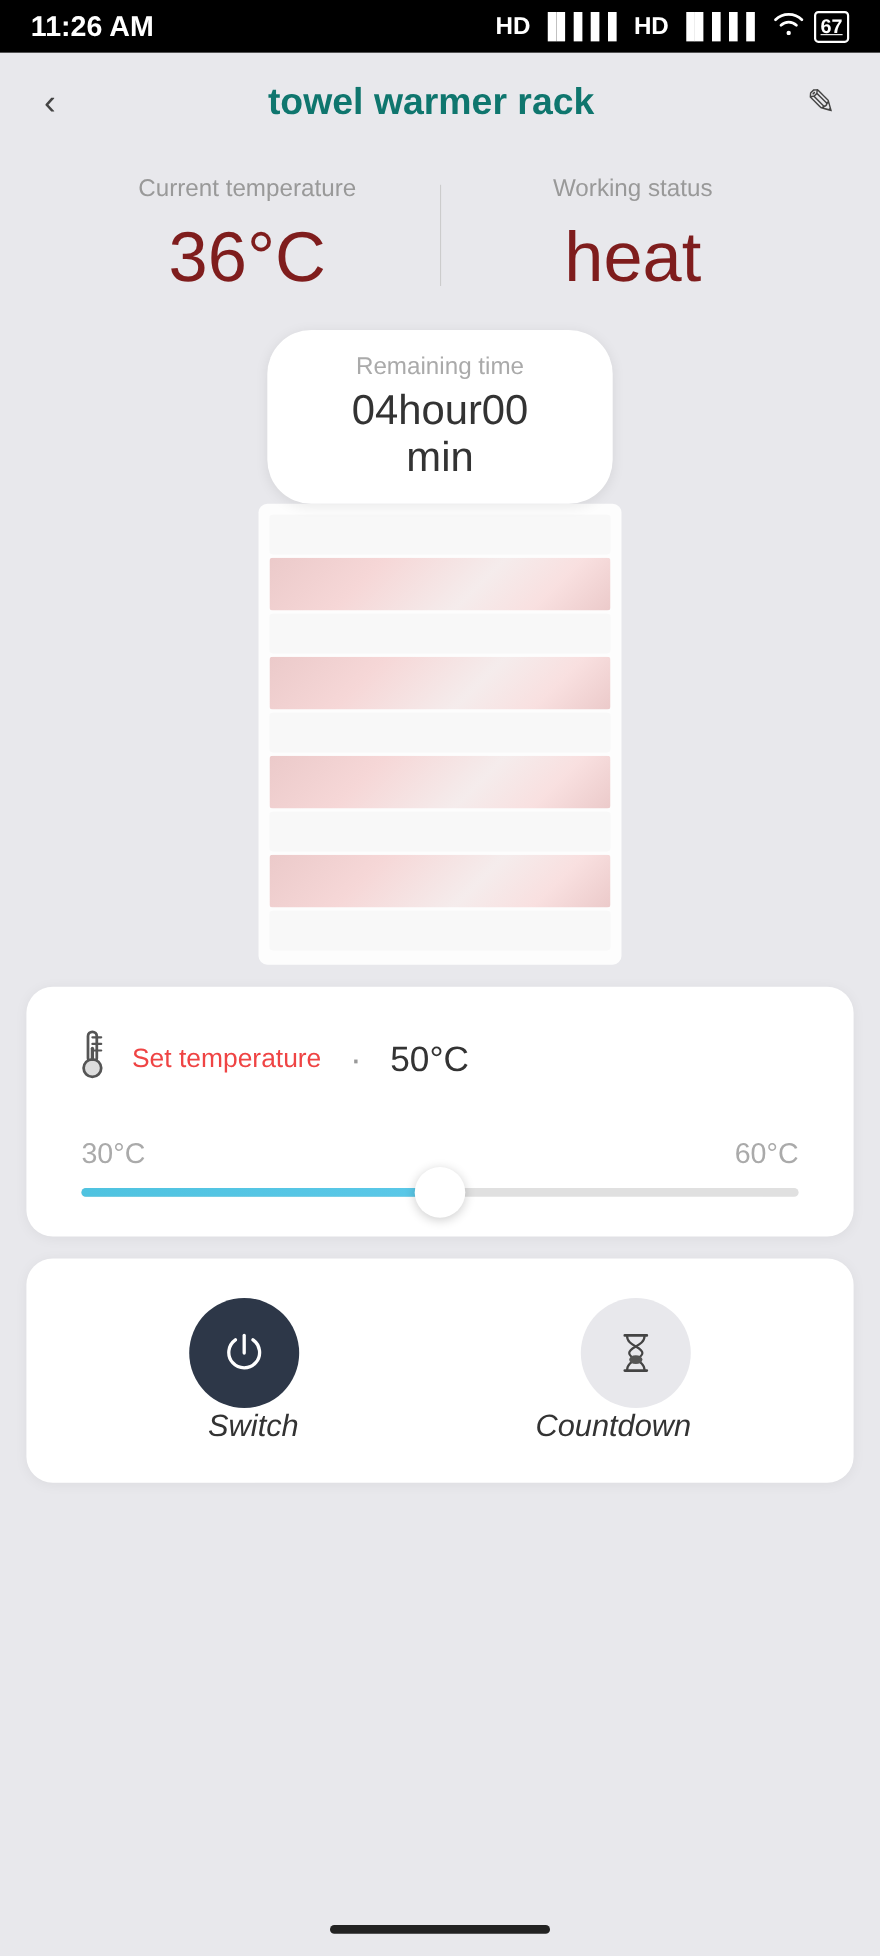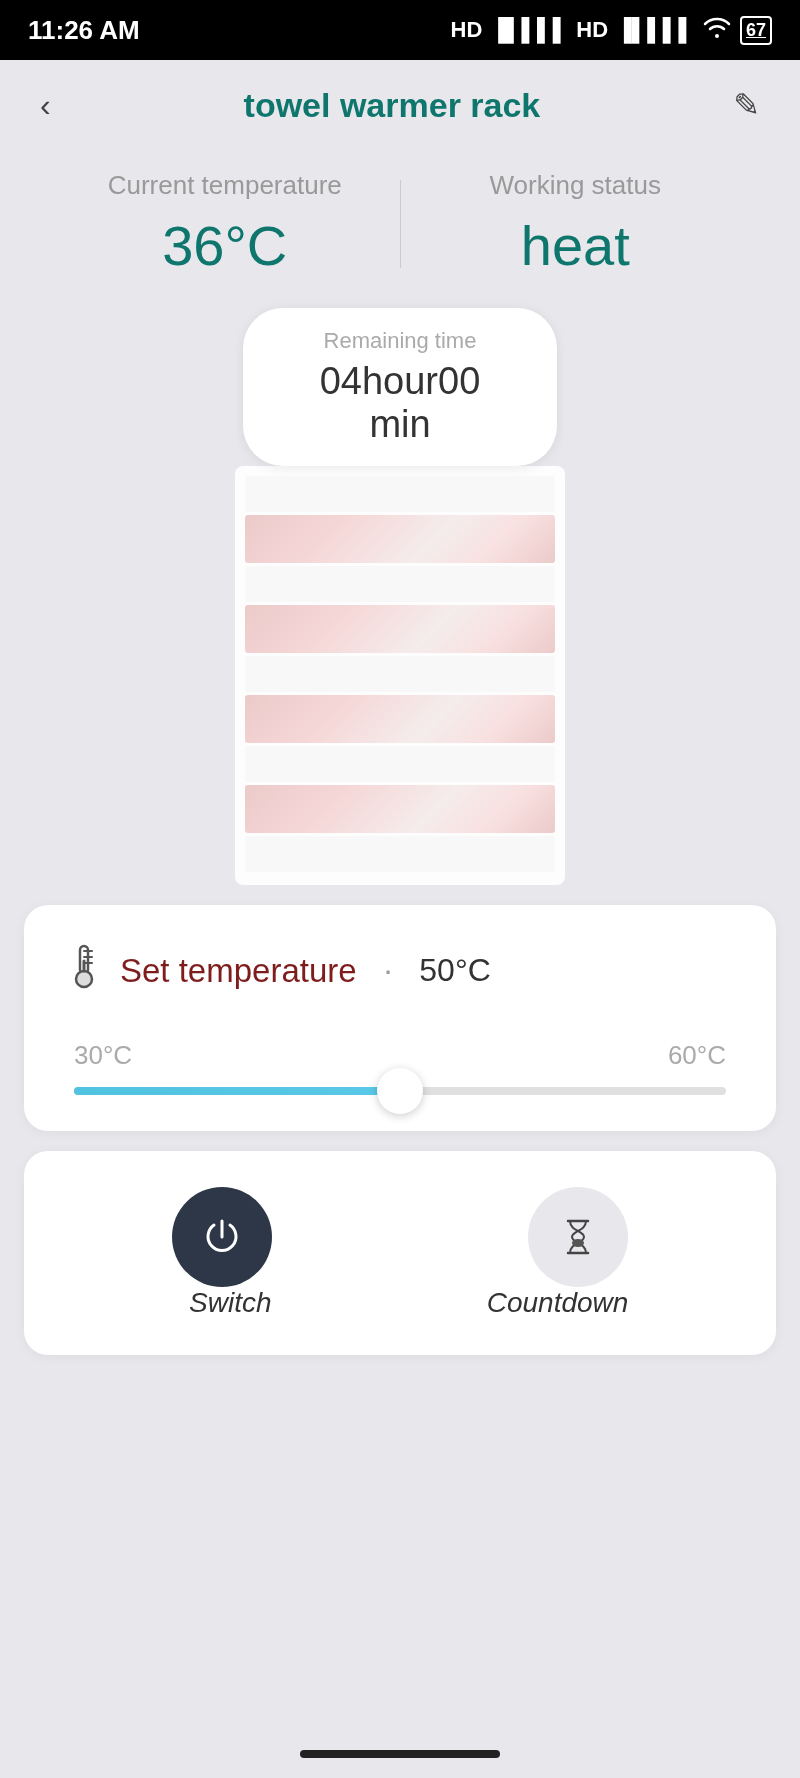--- a/index.html
+++ b/index.html
@@ -11,21 +11,21 @@
       background: #e8e8ec;
       font-family: -apple-system, BlinkMacSystemFont, 'Helvetica Neue', Arial, sans-serif;
       position: relative;
       overflow-x: hidden;
     }
 
     
     .status-bar {
       background: #000;
       color: #fff;
-      height: 60px;
+      height: 48px;
       display: flex;
       align-items: center;
       justify-content: space-between;
       padding: 0 28px;
       font-size: 26px;
       font-weight: 600;
     }
 
     .status-right {
       display: flex;
@@ -76,29 +76,29 @@
       align-items: stretch;
       padding: 20px 50px 30px;
     }
 
     .info-block {
       flex: 1;
       text-align: center;
     }
 
     .info-label {
-      font-size: 26px;
+      font-size: 22px;
       color: #999;
       margin-bottom: 12px;
     }
 
     .info-value {
-      font-size: 56px;
+      font-size: 64px;
       font-weight: 300;
-      color: #0f766e;
+      color: #7f1d1d;
     }
 
     .info-divider {
       width: 1px;
       background: #ccc;
       margin: 10px 0;
     }
 
     
     .remaining-time-container {
@@ -144,22 +144,22 @@
       gap: 16px;
       margin-bottom: 40px;
     }
 
     .thermometer-icon {
       font-size: 40px;
       color: #444;
     }
 
     .temp-label {
-      font-size: 33px;
-      color: #7f1d1d;
+      font-size: 24px;
+      color: #ef4444;
     }
 
     .temp-dot {
       font-size: 32px;
       color: #999;
       margin: 0 10px;
     }
 
     .temp-set-value {
       font-size: 32px;

